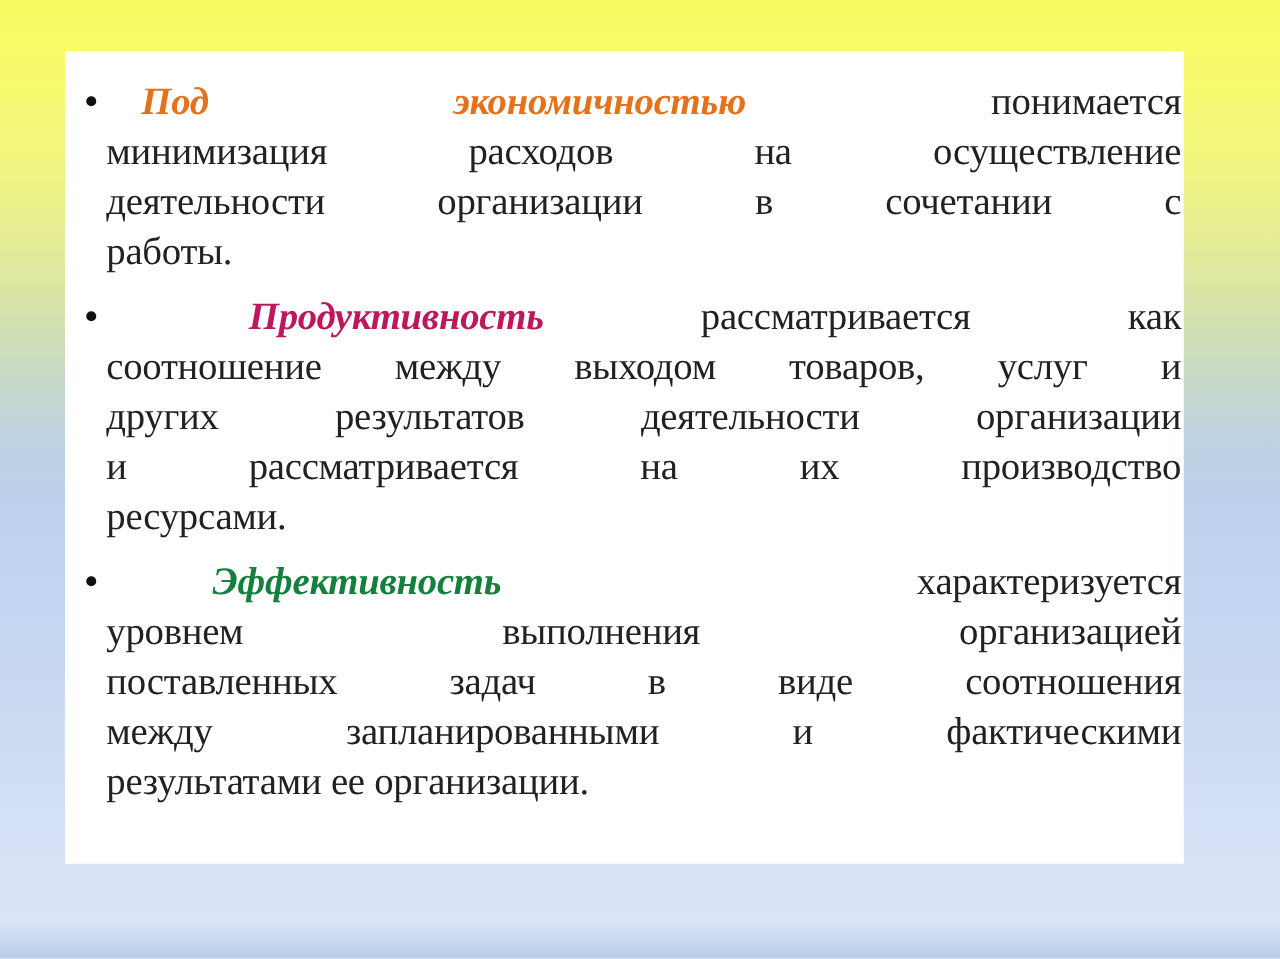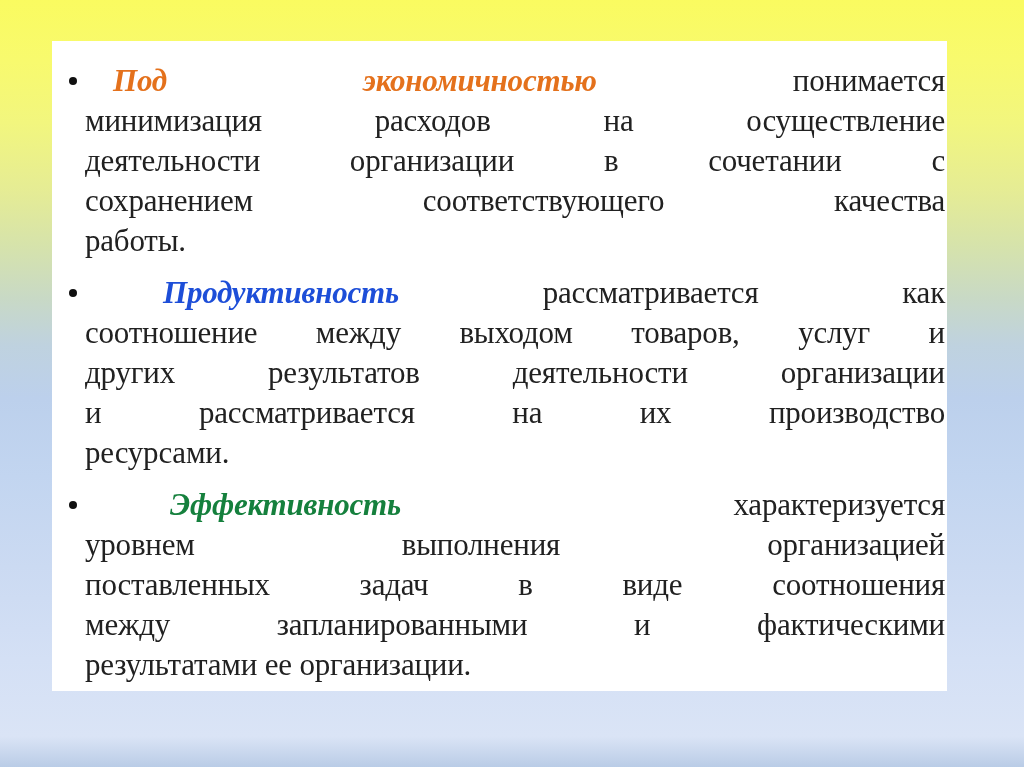--- a/index.html
+++ b/index.html
@@ -102,27 +102,26 @@
 <div class="slide">
   <div class="card">
     <div class="content">
       <ul class="bullets">
 
         <li class="b1">
           <span class="dot"></span>
           <div class="line first"><span class="kw" style="color: rgb(228, 113, 28);">Под экономичностью</span> <span>понимается</span></div>
           <div class="line">минимизация расходов на осуществление</div>
           <div class="line">деятельности организации в сочетании с</div>
-          <div class="line">сохранением соответствующего качества</div>
           <div class="line last">работы.</div>
         </li>
 
         <li class="b2">
           <span class="dot"></span>
-          <div class="line first"><span class="kw" style="color: #1d4ed8;">Продуктивность</span> <span>рассматривается как</span></div>
+          <div class="line first"><span class="kw" style="color: #be185d; margin-left: 36px;">Продуктивность</span> <span>рассматривается как</span></div>
           <div class="line">соотношение между выходом товаров, услуг и</div>
           <div class="line">других результатов деятельности организации</div>
           <div class="line">и рассматривается на их производство</div>
           <div class="line last">ресурсами.</div>
         </li>
 
         <li class="b3">
           <span class="dot"></span>
           <div class="line first"><span class="kw" style="color: #15803d;">Эффективность</span> <span>характеризуется</span></div>
           <div class="line">уровнем выполнения организацией</div>

